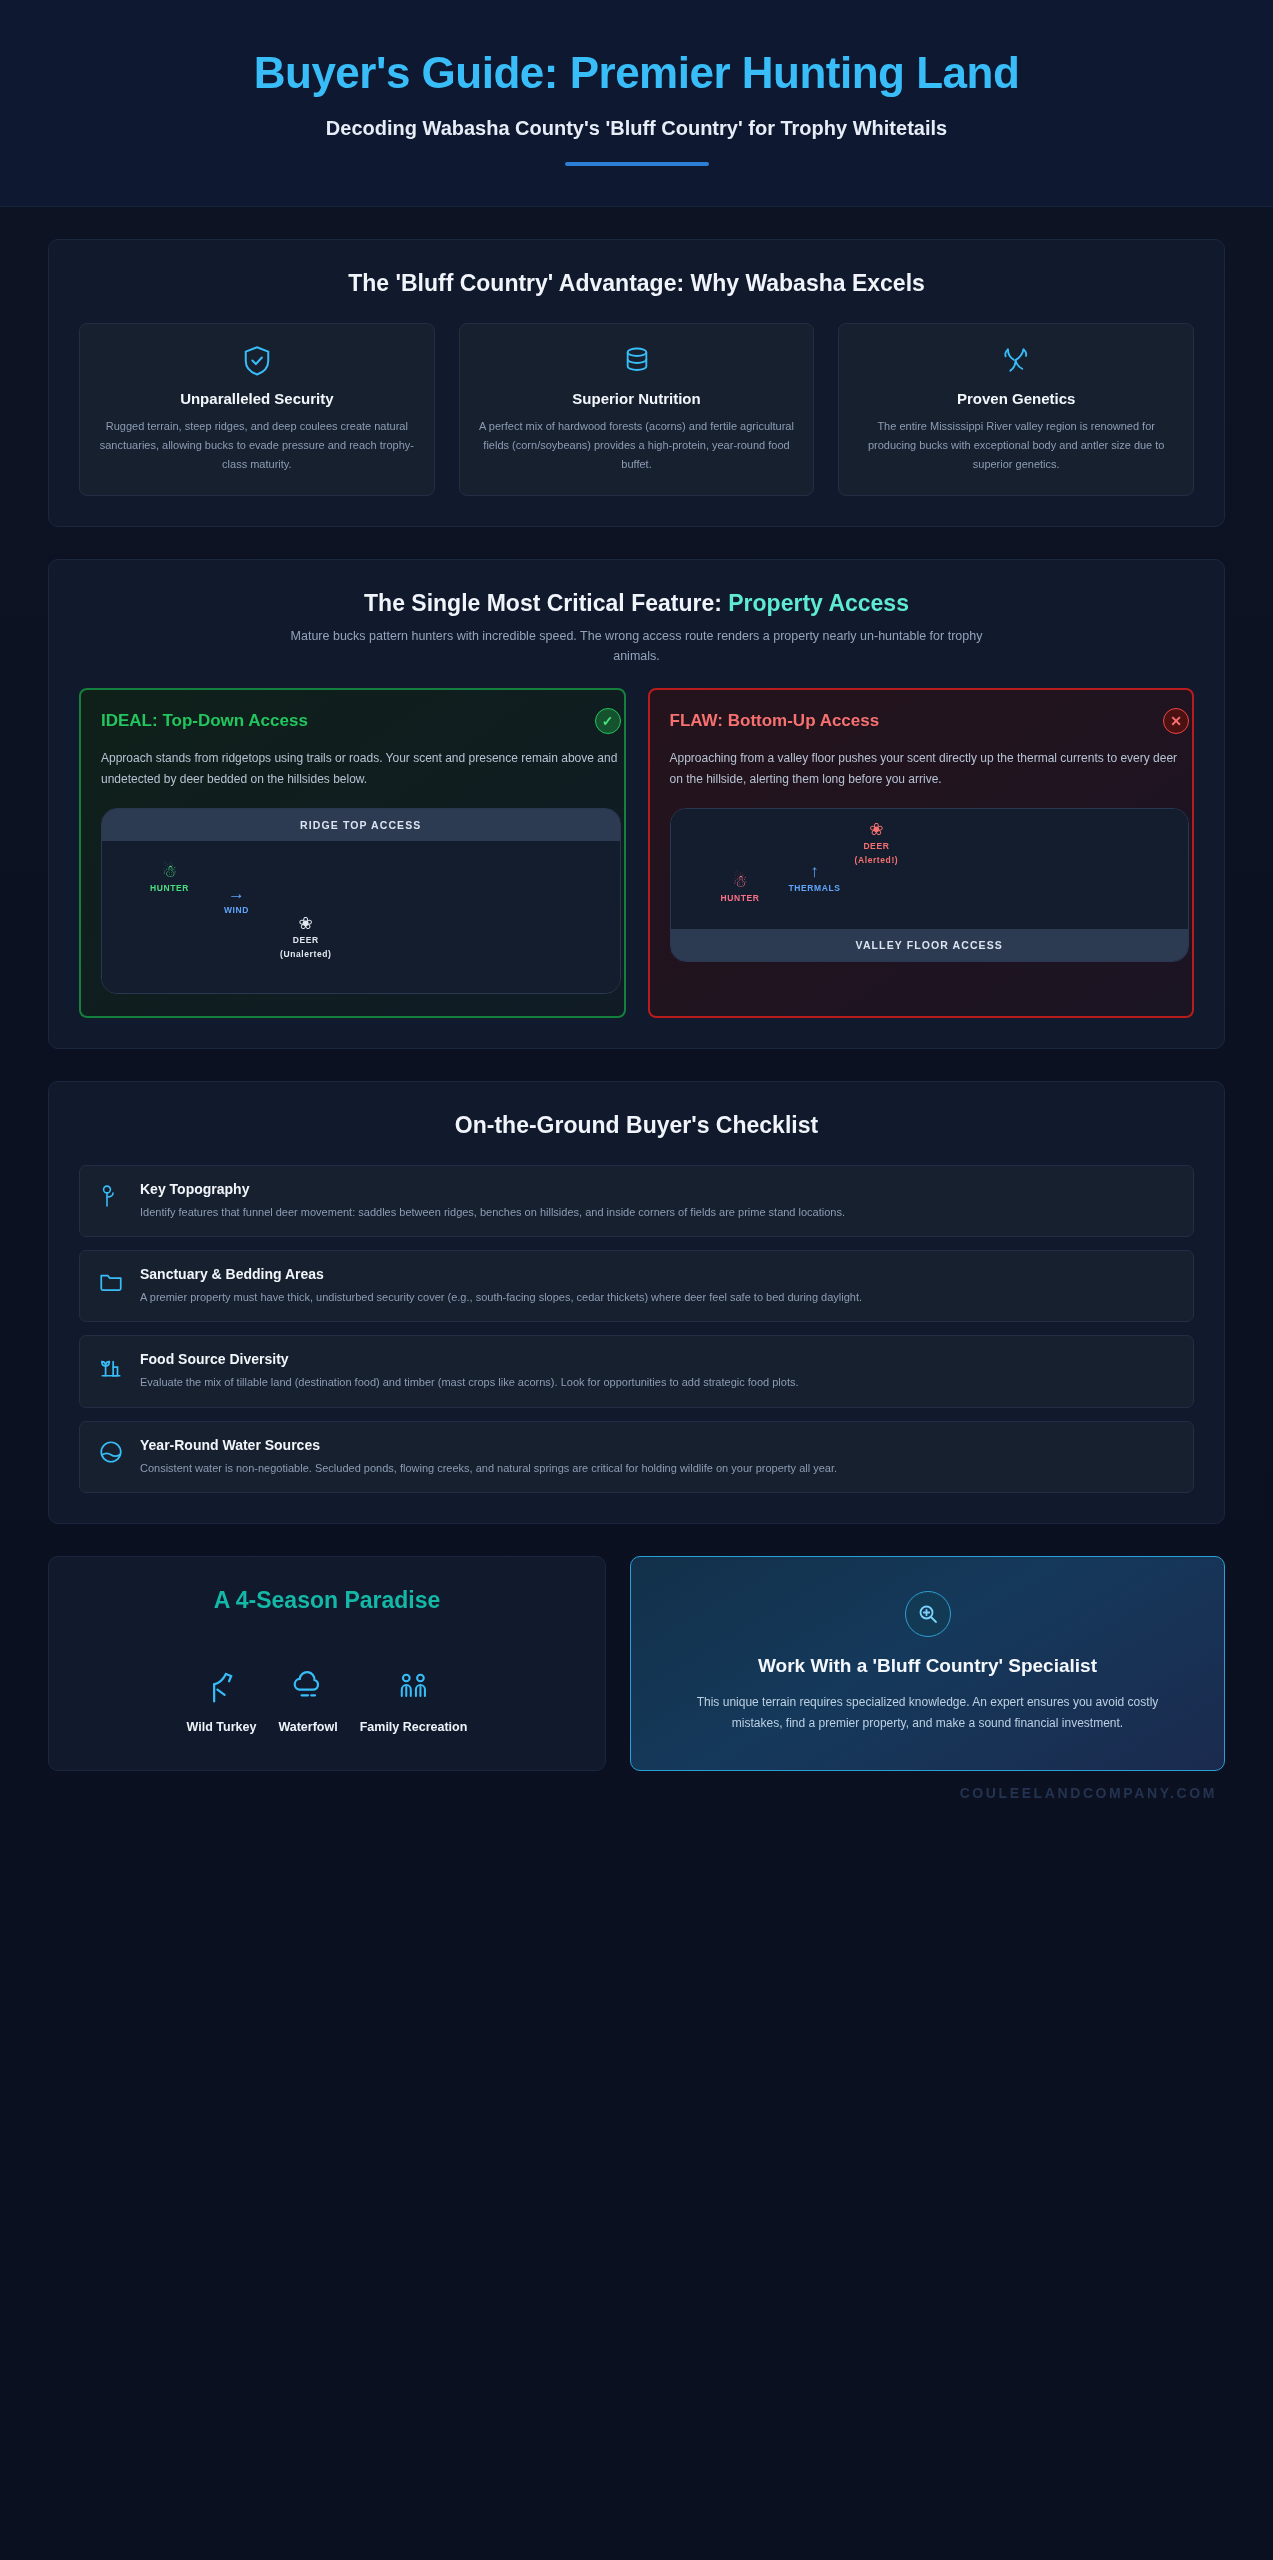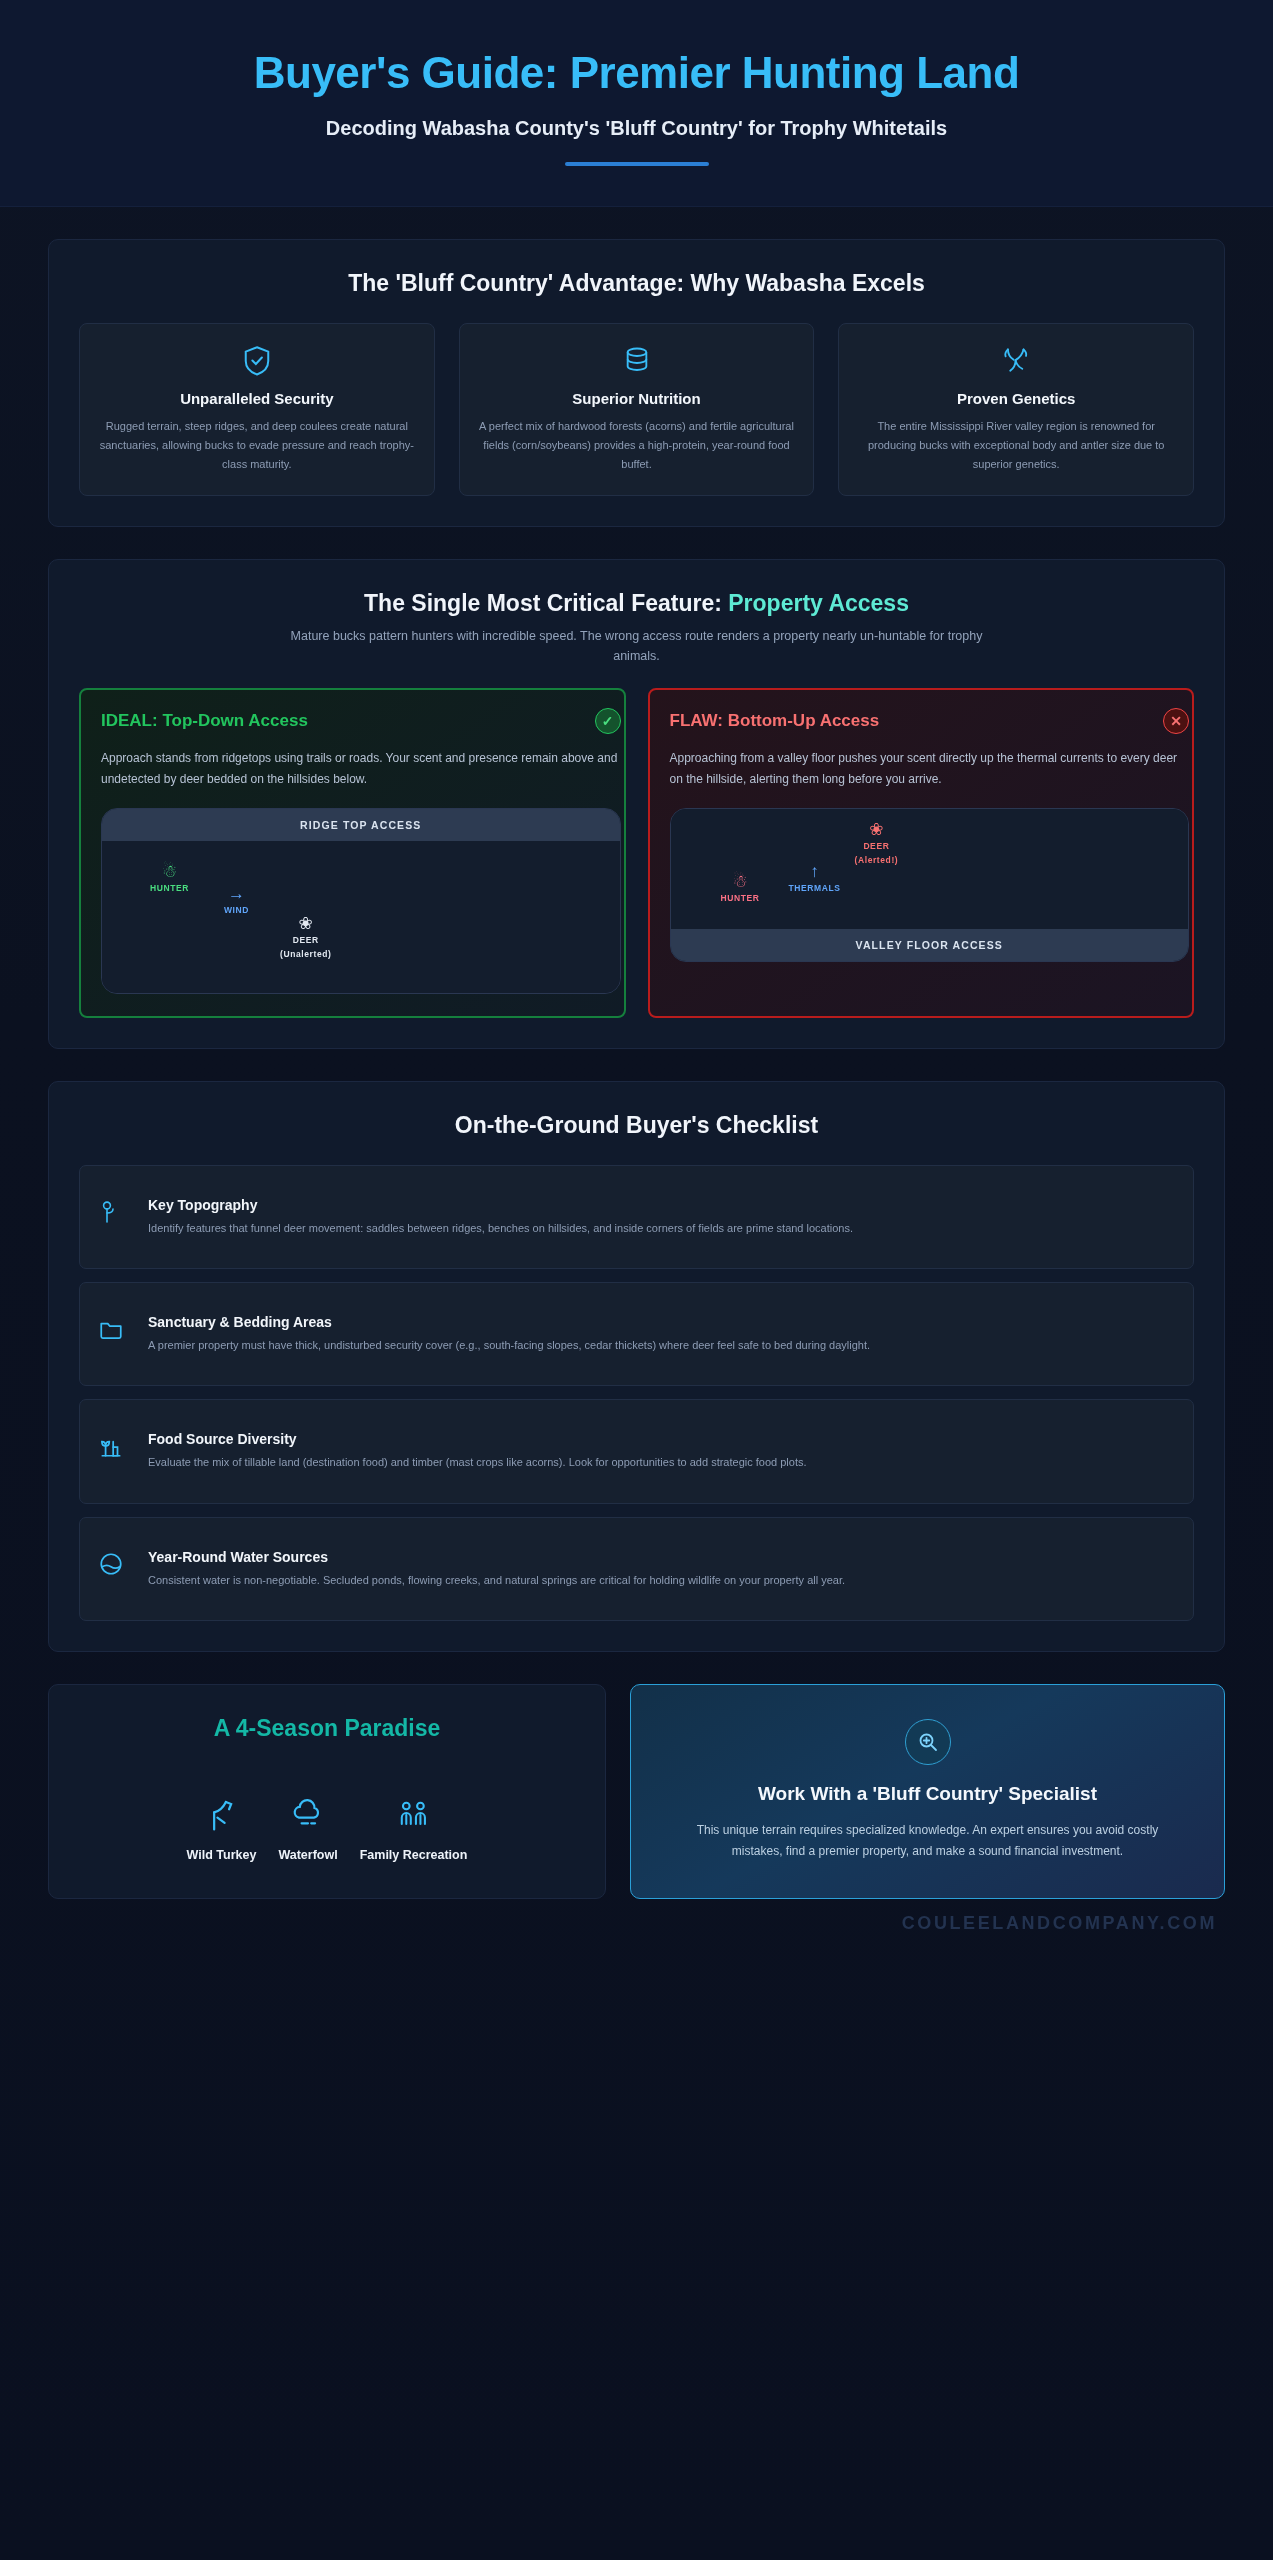--- a/index.html
+++ b/index.html
@@ -159,25 +159,25 @@
   }
   .c-hunter { color: #4ade80; }
   .c-hunter-red { color: #fb7185; }
   .c-wind { color: #60a5fa; }
   .c-deer { color: #e2e8f0; }
   .c-deer-red { color: #f87171; }
   .glyph { font-size: 17px; line-height: 1; }
 
   
   .chk-item {
-    display: flex; gap: 24px; align-items: flex-start;
+    display: flex; gap: 16px; align-items: flex-start;
     background: #16202f;
     border: 1px solid #212e45;
     border-radius: 7px;
-    padding: 31px 18px;
+    padding: 15px 18px;
     margin-bottom: 13px;
   }
   .chk-icon { color: #38bdf8; flex: 0 0 26px; padding-top: 2px; }
   .chk-item h4 { margin: 0 0 6px 0; font-size: 14px; color: #f2f6fb; font-weight: bold; }
   .chk-item p { margin: 0; font-size: 11px; line-height: 1.65; color: #8d9cb4; }
 
   
   .bottom-row { display: flex; gap: 24px; margin: 32px 48px 0 48px; }
   .season-card {
     flex: 0 0 558px;
@@ -214,21 +214,21 @@
   .cta-card h3 {
     margin: 0 0 14px 0; font-size: 19px; color: #f4f8fd; font-weight: bold;
     line-height: 1.35;
   }
   .cta-card p {
     margin: 0; font-size: 12px; line-height: 1.75; color: #bcd0e2;
   }
   .footer-brand {
     text-align: right;
     color: #233350;
-    font-size: 18px;
+    font-size: 14px;
     font-weight: bold;
     letter-spacing: 2.6px;
     margin: 14px 56px 0 0;
   }
 </style>
 </head>
 <body>
 
 <div class="page">
 

